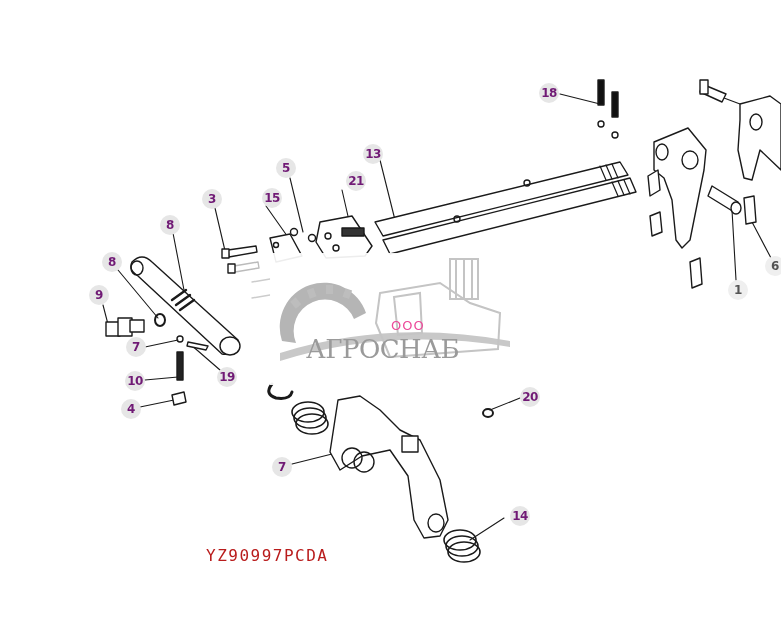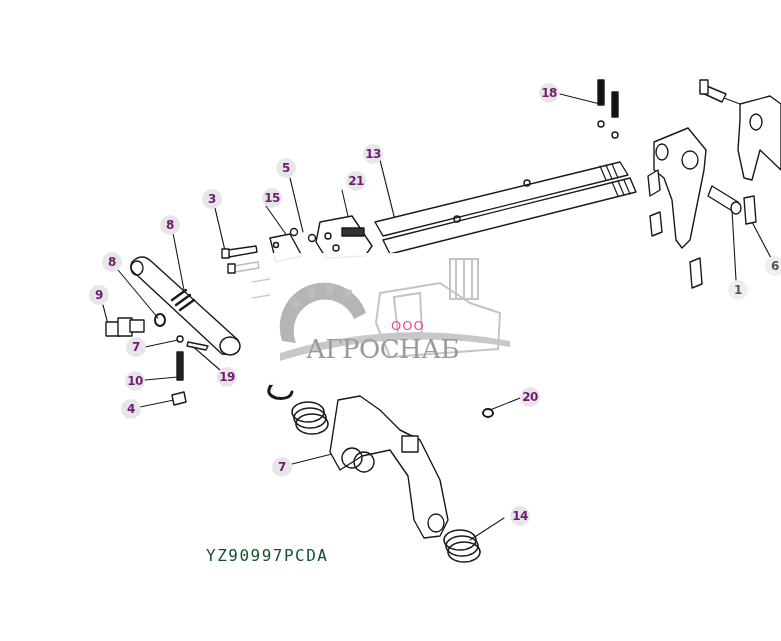--- a/index.html
+++ b/index.html
@@ -6,21 +6,21 @@
   body { width: 781px; height: 641px; position: relative; overflow: hidden;
          font-family: "DejaVu Sans", sans-serif; }
   #diagram { position: absolute; left: 0; top: 0; width: 781px; height: 641px; }
   .callout { position: absolute; width: 20px; height: 20px; border-radius: 50%;
              background: #e6e6e6; display: flex; align-items: center; justify-content: center;
              font-family: "DejaVu Sans", sans-serif; font-weight: bold; font-size: 12px;
              color: #701a75; letter-spacing: -0.5px; transform: translate(-50%, -50%); }
   .callout.light { color: #555; background: #efefef; }
   .drawing-code { position: absolute; left: 206px; top: 546px;
                   font-family: "DejaVu Sans Mono", monospace; font-size: 16px;
-                  letter-spacing: 1.5px; color: #14532d; }
+                  letter-spacing: 1.5px; color: #b91c1c; }
   .watermark { position: absolute; left: 270px; top: 253px; width: 268px; height: 132px;
                background: rgba(255,255,255,0.92); }
   .watermark-text { position: absolute; left: 306px; top: 334px; font-family: "DejaVu Serif", serif;
                     font-size: 26px; color: #9a9a9a; letter-spacing: -0.5px; }
   .watermark-ooo { position: absolute; left: 391px; top: 318px; font-family: "DejaVu Sans", sans-serif;
                    font-size: 13px; color: #ec4899; letter-spacing: 1px; }
 </style>
 </head>
 <body>
 

